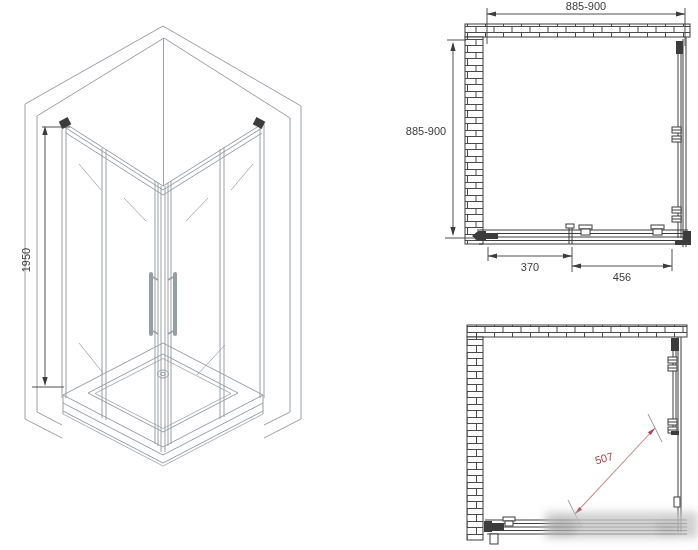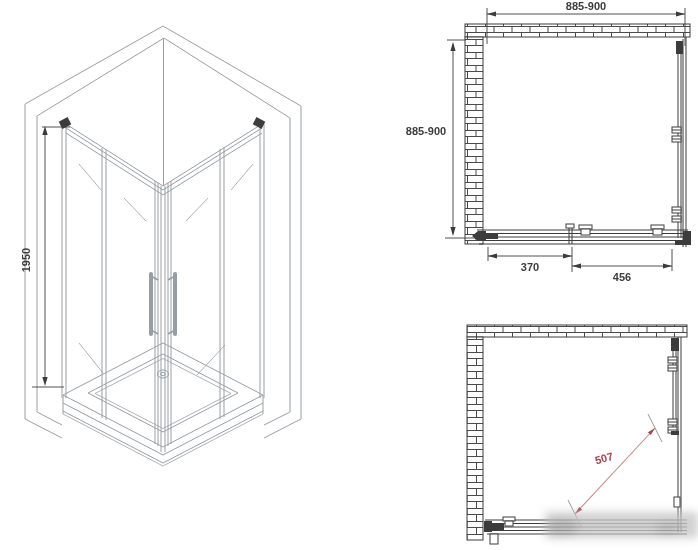--- a/index.html
+++ b/index.html
@@ -1,17 +1,17 @@
 <!DOCTYPE html>
 <html style="--background: #ffffff; --line-light: #9aa0a6; --line-dark: #3c3c3c; --dimension-red: #a8434b; --dimension-red-light: #c98b90;"><head>
 <meta charset="utf-8">
 <style>
   html,body{margin:0;padding:0;}
   body{width:698px;height:550px;background:var(--background,#fff);font-family:"Liberation Sans",sans-serif;overflow:hidden;}
-  .canvas{position:relative;width:698px;height:395px;background:var(--background,#fff);font-weight:bold;}
+  .canvas{position:relative;width:698px;height:395px;background:var(--background,#fff);}
   .view{position:absolute;}
   #iso{left:0;top:0;}
   #planTop{left:395px;top:0;}
   #planBottom{left:440px;top:300px;}
   
   .ll{stroke:var(--line-light,#9aa0a6);stroke-width:1;fill:none;}
   .ll2{stroke:var(--line-light,#9aa0a6);stroke-width:0.8;fill:none;}
   .ld{stroke:var(--line-dark,#3c3c3c);stroke-width:1;fill:none;}
   .fd{fill:var(--line-dark,#3c3c3c);stroke:none;}
   .fw{fill:#fff;stroke:var(--line-dark,#3c3c3c);stroke-width:1;}

